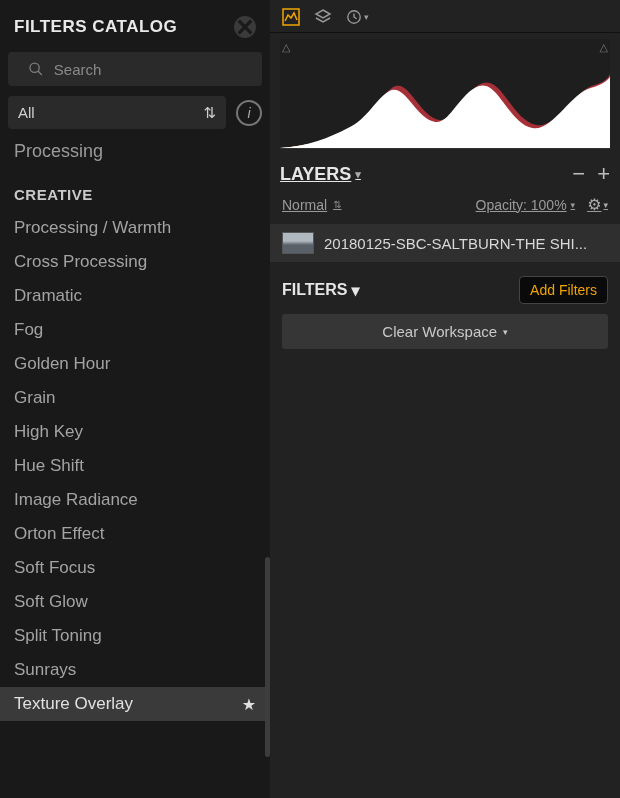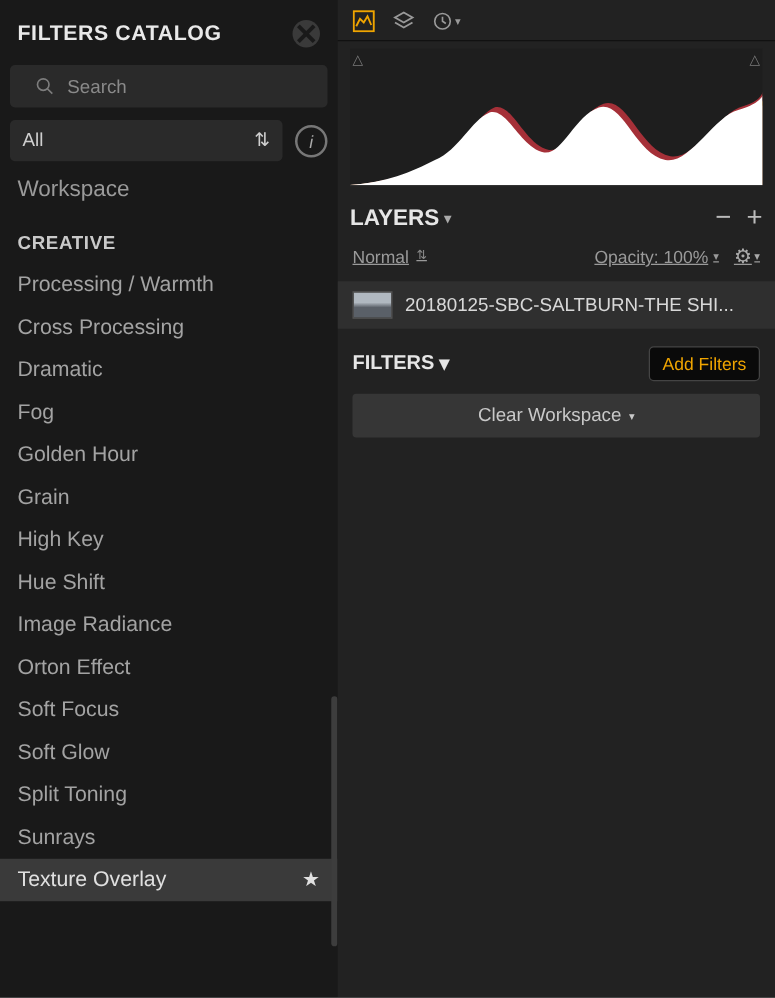--- a/index.html
+++ b/index.html
@@ -34,21 +34,21 @@
   .top-icons { display:flex; align-items:center; gap:14px; padding:8px 12px 6px 12px; border-bottom:1px solid #111; }
   .top-icons .icon { width:18px; height:18px; cursor:pointer; display:flex; align-items:center; justify-content:center; }
   .icon svg { width:18px; height:18px; }
   .histogram { height:110px; margin:6px 10px 4px 10px; position:relative; background:#1e1e1e; border-bottom:1px solid #333; }
   .tri { position:absolute; top:2px; font-size:11px; color:#7a7a7a; }
   .tri.left-t { left:2px; }
   .tri.right-t { right:2px; }
   .histo-svg { position:absolute; bottom:0; left:0; width:100%; height:80px; }
 
   .layers-header { display:flex; align-items:center; justify-content:space-between; padding:8px 10px 4px 10px; }
-  .layers-header .title { color:#e6e6e6; font-size:18px; font-weight:700; display:flex; align-items:center; gap:4px; }
+  .layers-header .title { color:#e6e6e6; font-size:18px; font-weight:700; display:flex; align-items:center; gap:4px;text-decoration:underline; }
   .layers-header .chev { font-size:11px; color:#aaa; }
   .layers-header .ctrls { display:flex; align-items:center; gap:12px; color:#bbb; font-size:22px; font-weight:300; }
   .blend-row { display:flex; align-items:center; justify-content:space-between; padding:4px 12px 10px 12px; color:#9a9a9a; font-size:14px;text-decoration:underline; }
   .blend-row .gear { color:#aaa; font-size:16px; }
 
   .layer-item { background:#2f2f2f; display:flex; align-items:center; gap:10px; padding:8px 12px; margin-bottom:10px; }
   .thumb { width:32px; height:22px; background:linear-gradient(#b0b8c0 40%, #5a6068 60%); border:1px solid #555; flex-shrink:0; }
   .layer-name { color:#d8d8d8; font-size:15px; white-space:nowrap; overflow:hidden; text-overflow:ellipsis; }
 
   .filters-header { display:flex; align-items:center; justify-content:space-between; padding:4px 12px 10px 12px; }
@@ -82,21 +82,21 @@
     <div class="dropdown">
       <span>All</span>
       <span class="updown">⇅</span>
     </div>
     <div class="info-btn">
       <span>i</span>
     </div>
   </div>
 
   <div class="list">
-    <div class="truncated-top">Workspace</div>
+    <div class="truncated-top">Processing</div>
     <div class="section-header">CREATIVE</div>
     <div id="filter-list-body">
         <div class="filter-item">
           <span>Processing / Warmth</span>
         </div>
         <div class="filter-item">
           <span>Cross Processing</span>
         </div>
         <div class="filter-item">
           <span>Dramatic</span>

